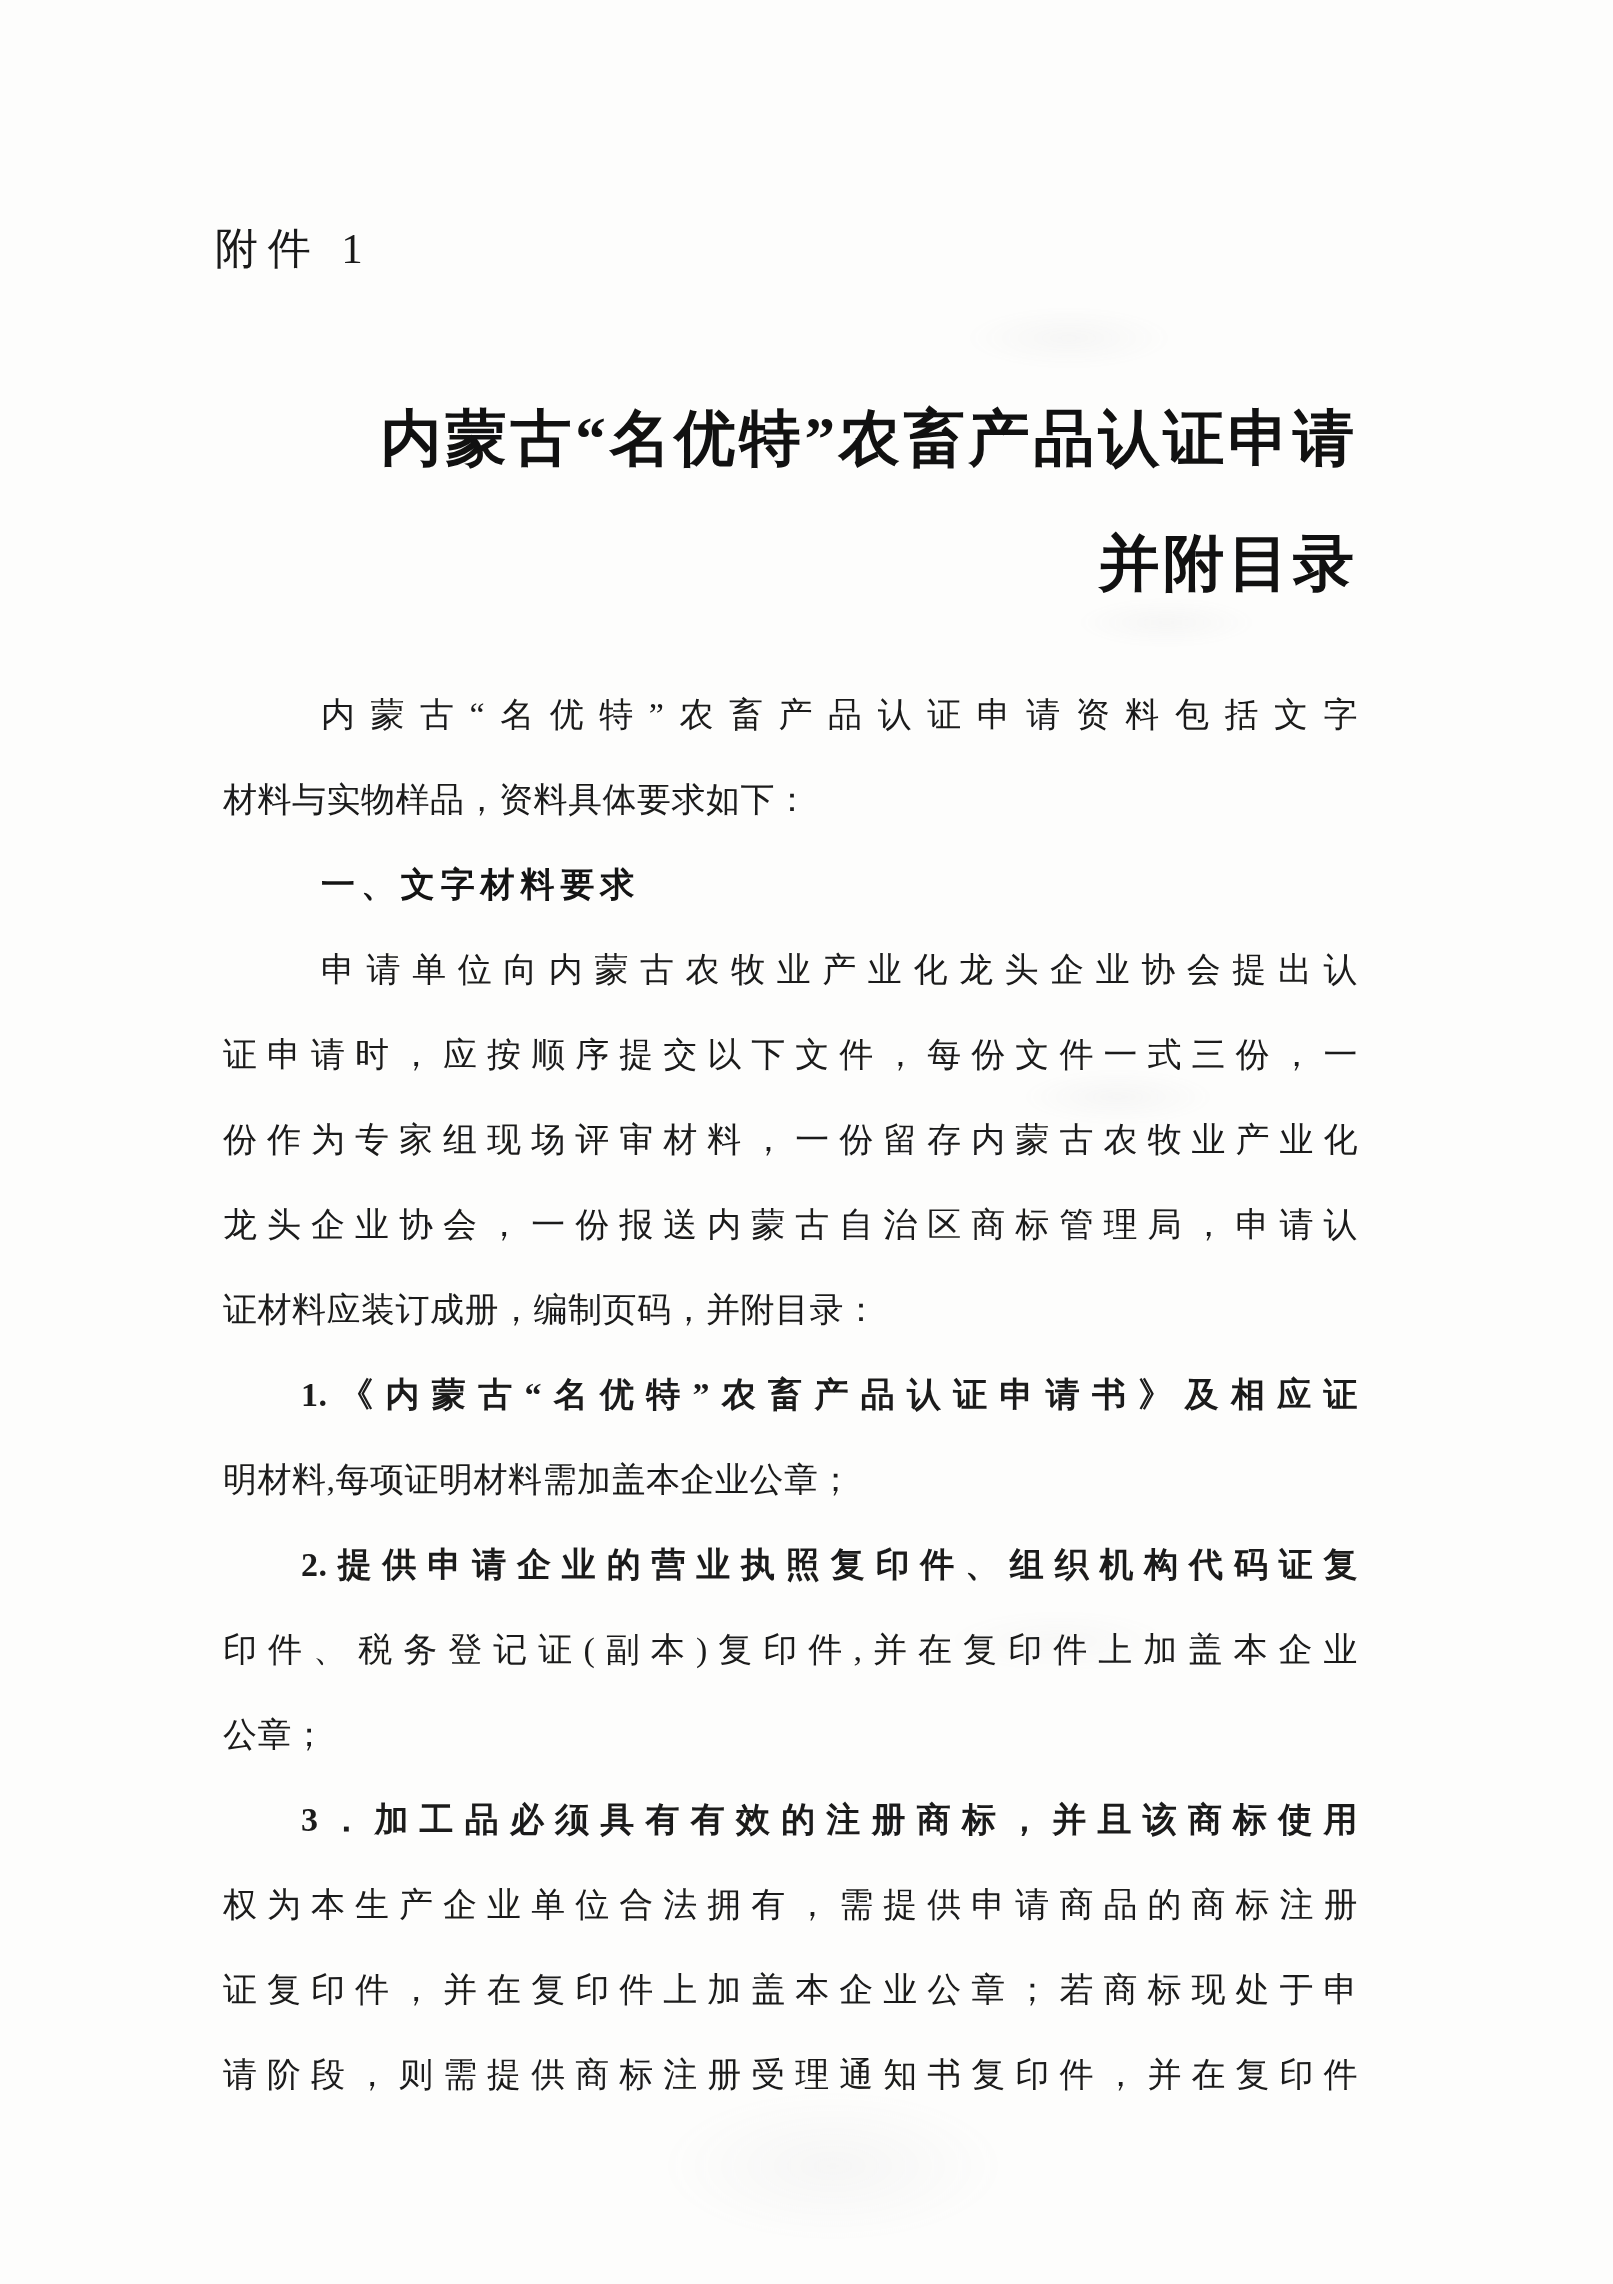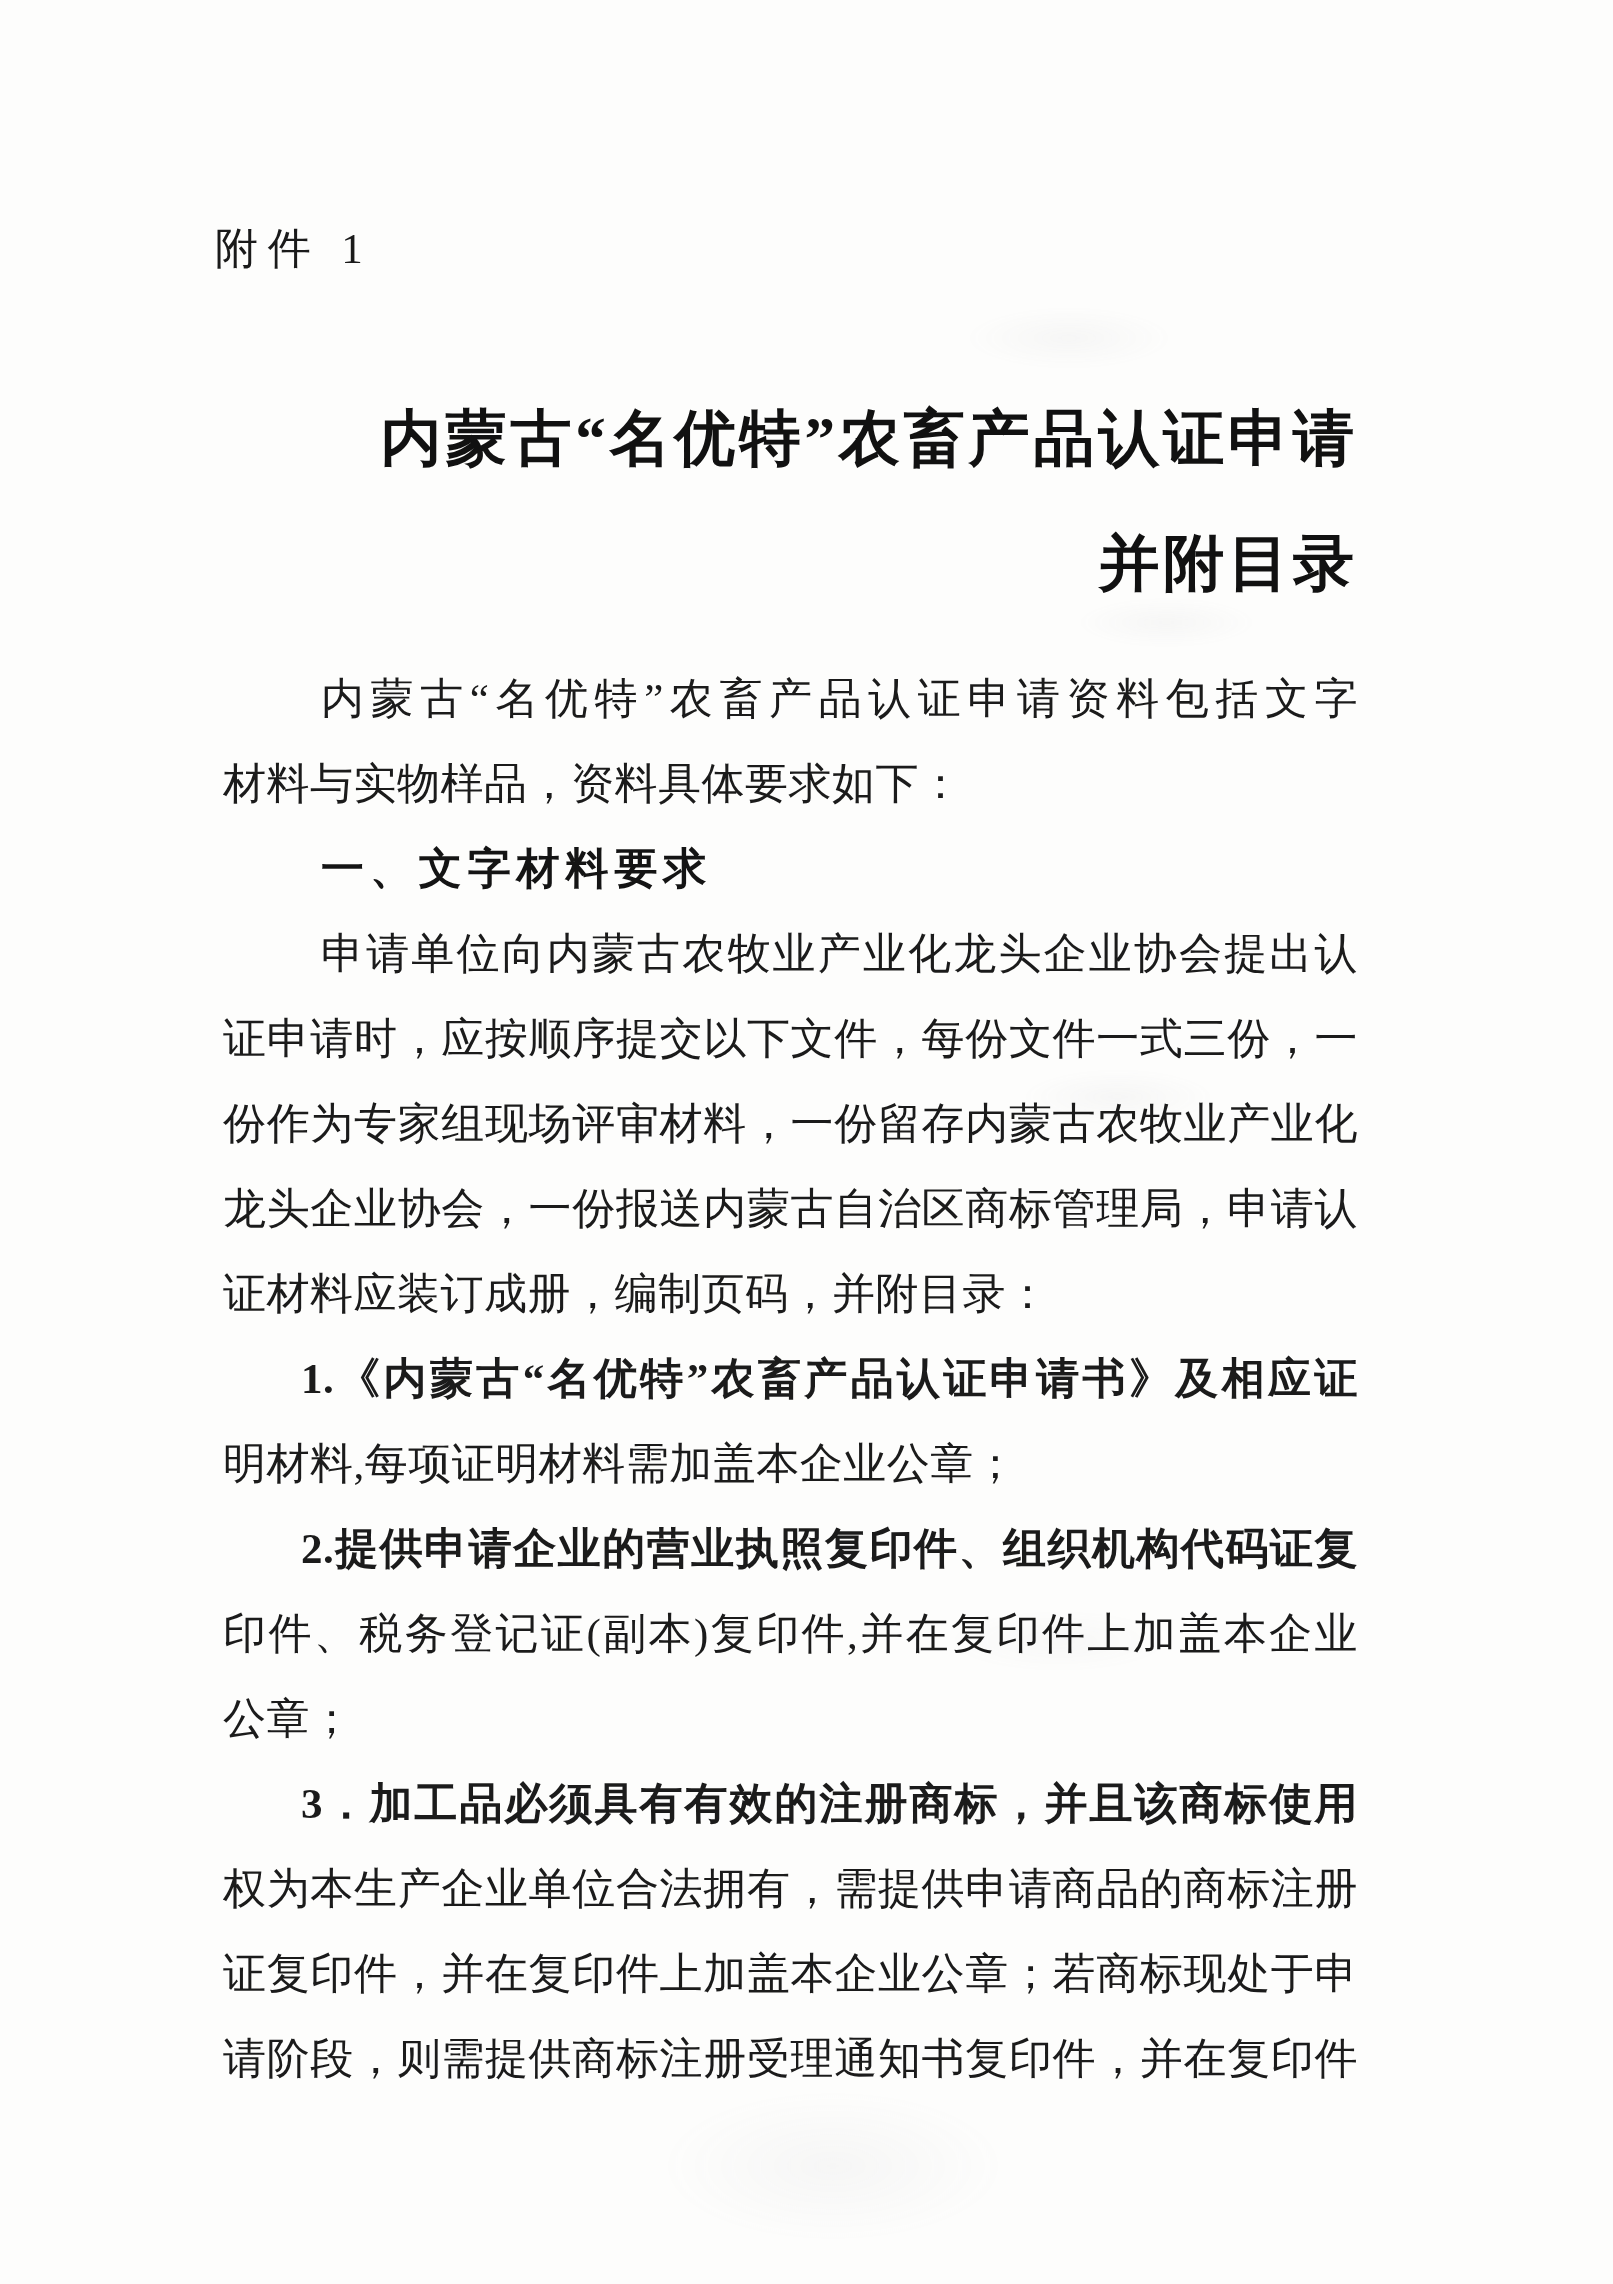--- a/index.html
+++ b/index.html
@@ -33,22 +33,22 @@
     font-size:43px; letter-spacing:9.8px; color:#1a1a1a;margin-top:18px;
   }
 
   .doc-title {
     position:absolute; left:223px; top:376px; width:1135px;
     text-align:right; font-weight:bold; color:#111;
     font-size:61px; line-height:125px; letter-spacing:3.9px;
   }
 
   .body-block {
-    position:absolute; left:223px; top:656px; width:1135px;
-    font-size:43px; line-height:85px; letter-spacing:0.5px;
+    position:absolute; left:223px; top:672px; width:1135px;
+    font-size:34px; line-height:85px; letter-spacing:0.5px;
   }
   .line { height:85px; }
   .fill { text-align:justify; text-align-last:justify; text-justify:inter-character; }
   .indent { padding-left:98px; }
   .indent-num { padding-left:78px;font-weight:bold; }
   .heading {
     font-family:"Liberation Sans","DejaVu Sans",sans-serif;
     font-weight:bold; padding-left:98px; letter-spacing:5.9px; color:#141414;
   }
 </style>

